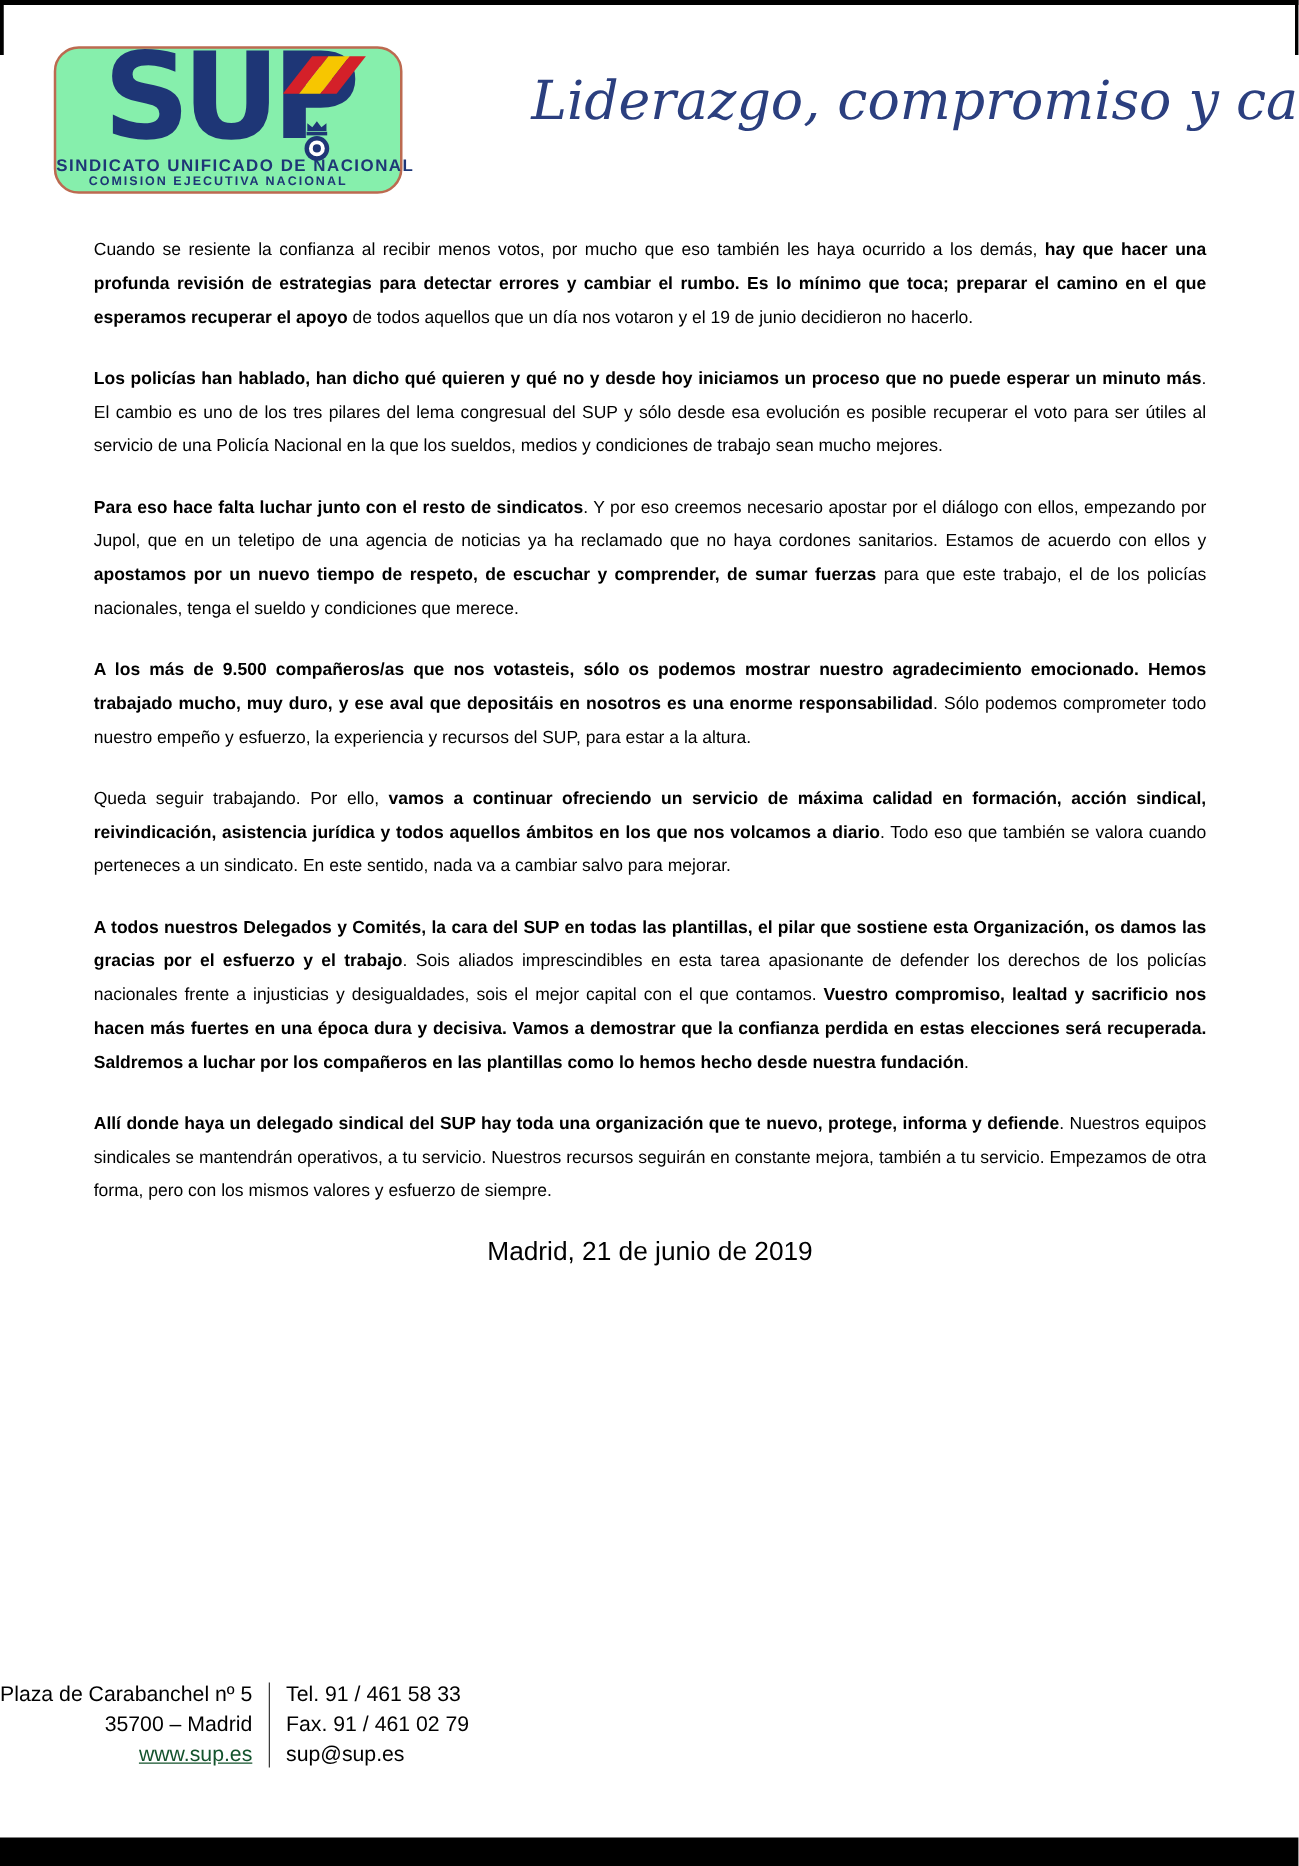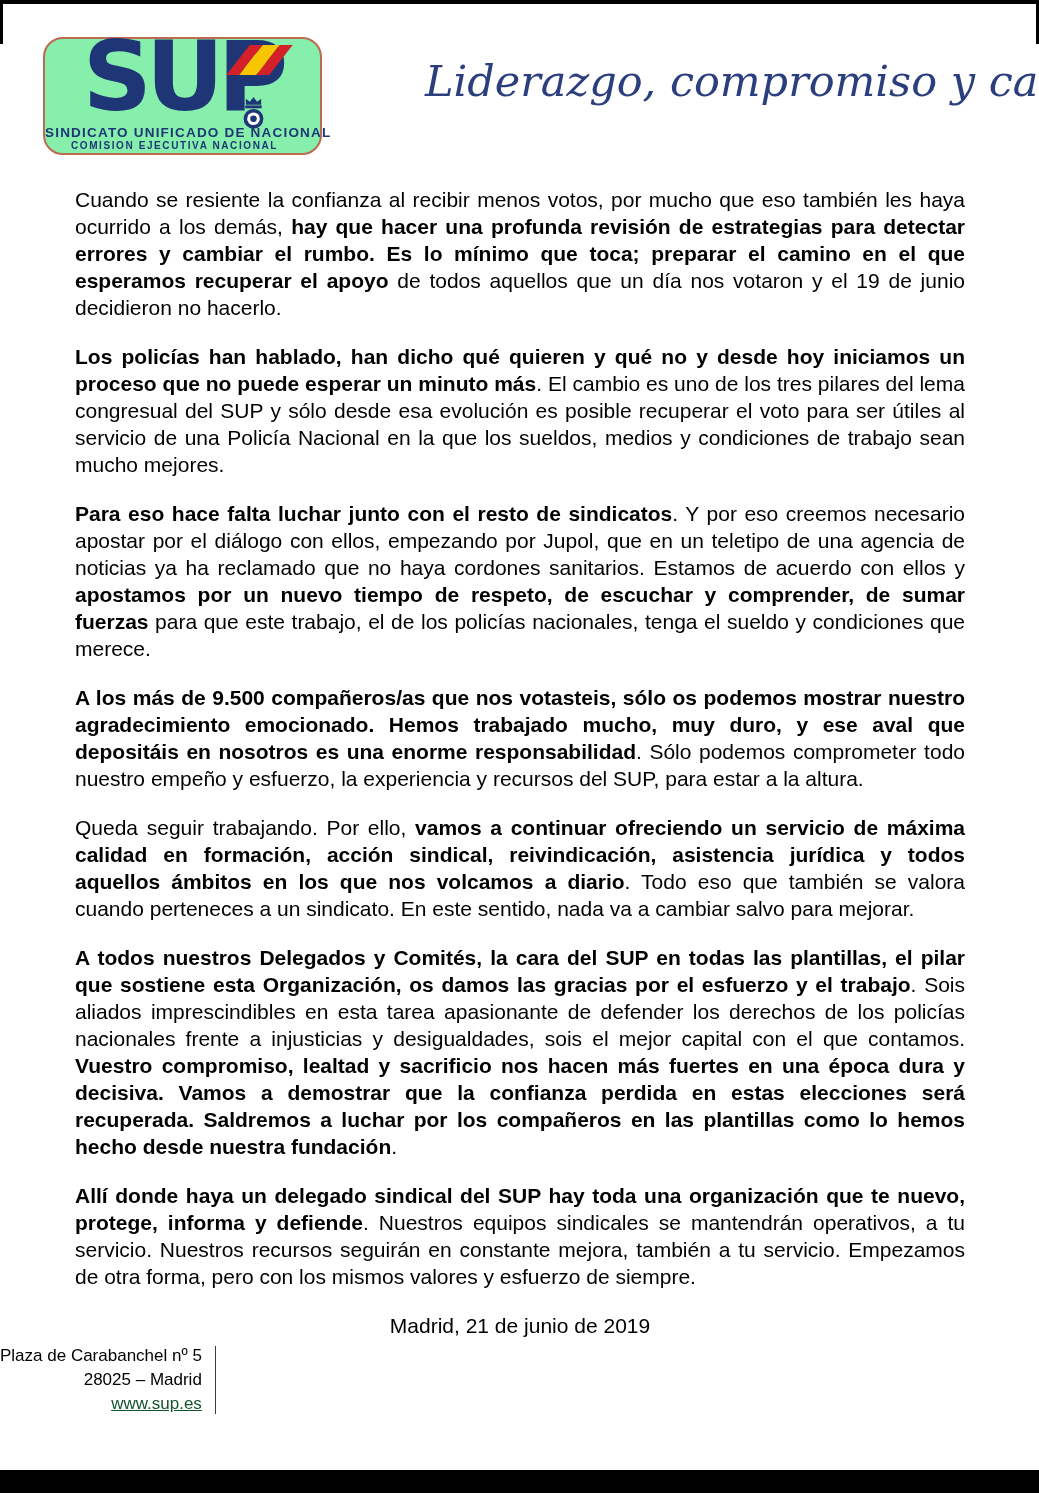--- a/index.html
+++ b/index.html
@@ -27,21 +27,21 @@
   .logo-line2{position:absolute;bottom:2px;left:0;right:16px;text-align:center;font-weight:bold;
             font-size:10px;letter-spacing:1.6px;color:#1e3676;white-space:nowrap;}
 
   
   .tagline{position:absolute;left:425px;top:56px;width:575px;text-align:center;
             font-family:"DejaVu Serif",serif;font-style:italic;font-size:43px;line-height:1.2;
             color:#2b3f7f;white-space:nowrap;}
 
   
   .content{position:absolute;top:186px;left:75px;width:890px;}
-  .para{margin:0 0 22px 0;font-size:21px;line-height:27px;text-align:justify;color:#000;}
+  .para{margin:0 0 22px 0;font-size:14px;line-height:27px;text-align:justify;color:#000;}
   .para .b{font-weight:bold;}
 
   .signature{text-align:center;font-size:21px;line-height:27px;margin-top:20px;}
 
   
   .footer{position:absolute;top:1344px;left:0;width:100%;box-sizing:border-box;
           display:flex;justify-content:flex-start;align-items:stretch;padding-right:108px;
           font-size:17px;line-height:24px;color:#000;}
   .footer-address{text-align:right;}
   .footer-divider{width:0;border-left:1.5px solid #3c3c3c;margin:2px 13px;}
@@ -91,20 +91,25 @@
       </div>
 
     <div class="signature">
       <div>Madrid, 21 de junio de 2019</div>
     </div>
   </div>
 
   <div class="footer">
     <div class="footer-address">
       <div>Plaza de Carabanchel nº 5</div>
-      <div>28025 – Madrid</div>
+      <div>35700 – Madrid</div>
       <div><span class="footer-link" style="color: #14532d;">www.sup.es</span></div>
     </div>
     <div class="footer-divider"></div>
+    <div class="footer-contact">
+      <div>Tel. 91 / 461 58 33</div>
+      <div>Fax. 91 / 461 02 79</div>
+      <div>sup@sup.es</div>
+    </div>
   </div>
 
   <div class="edge-bottom"></div>
 </div>
 
 </body></html>

